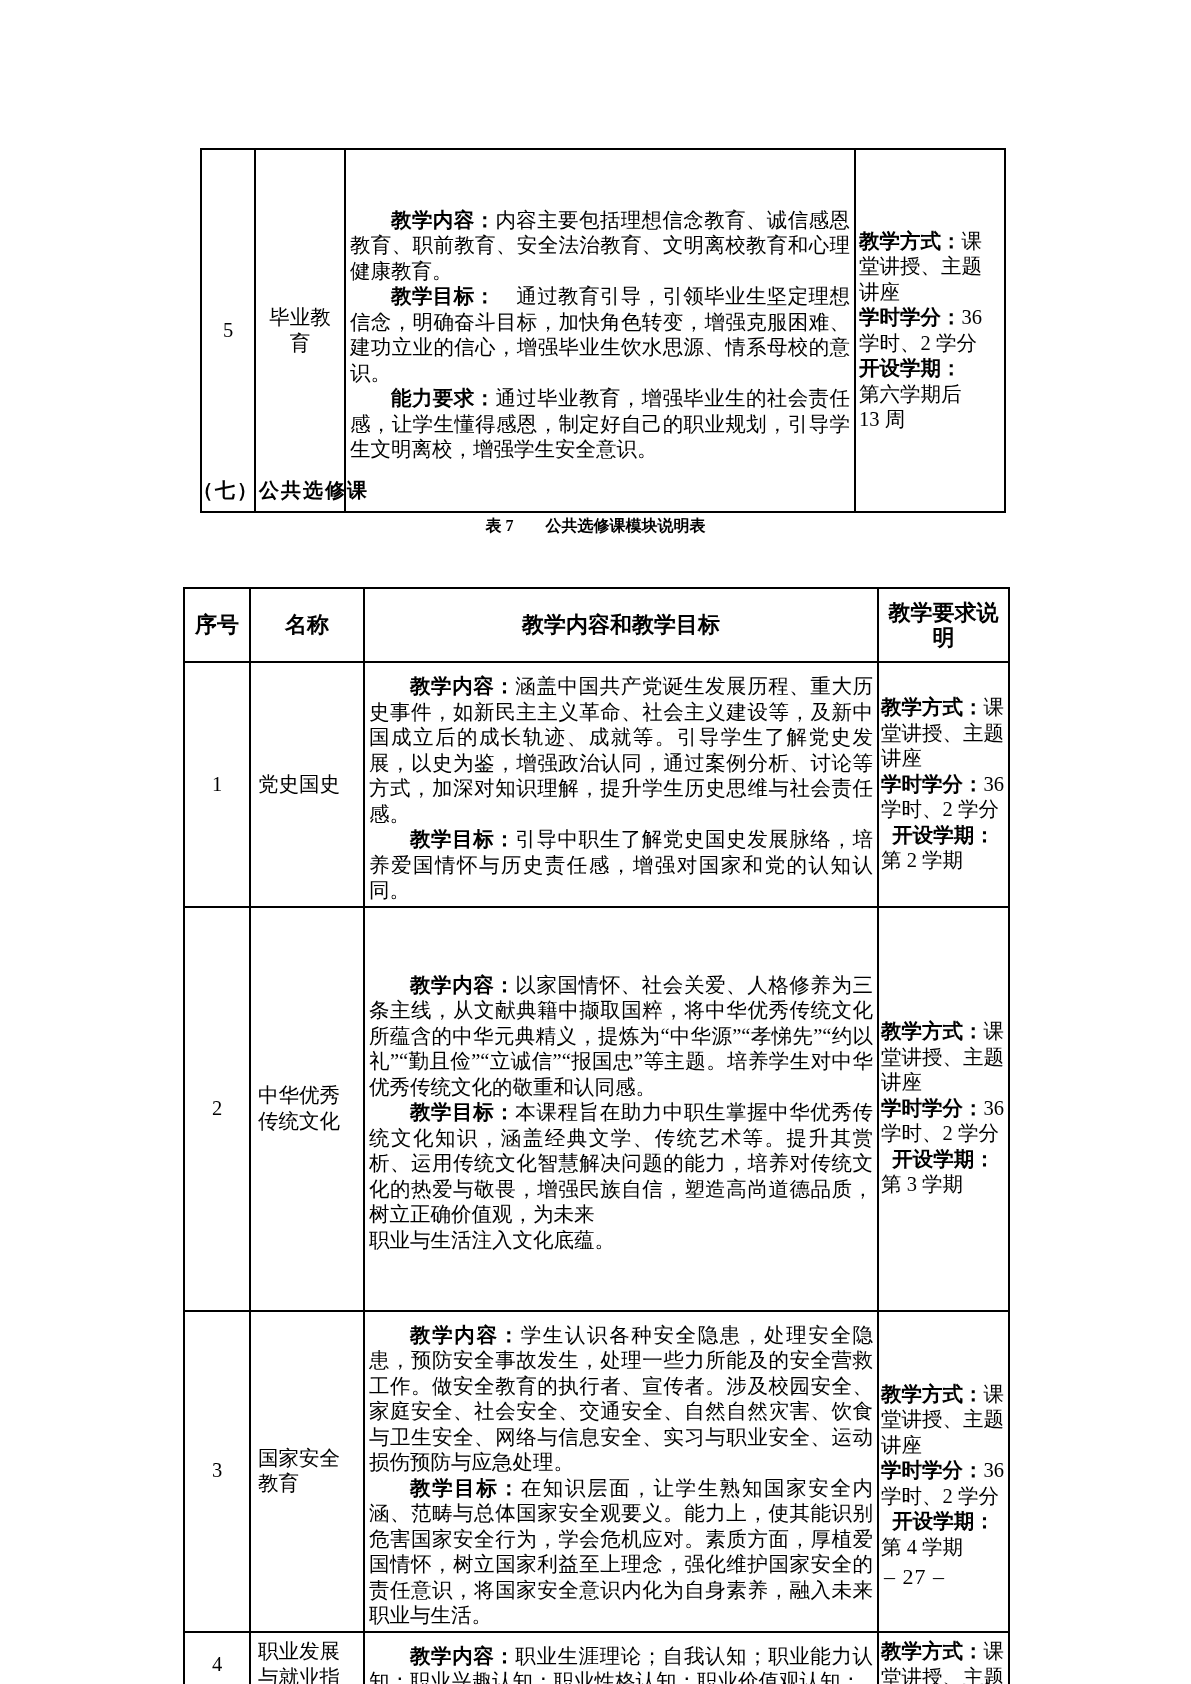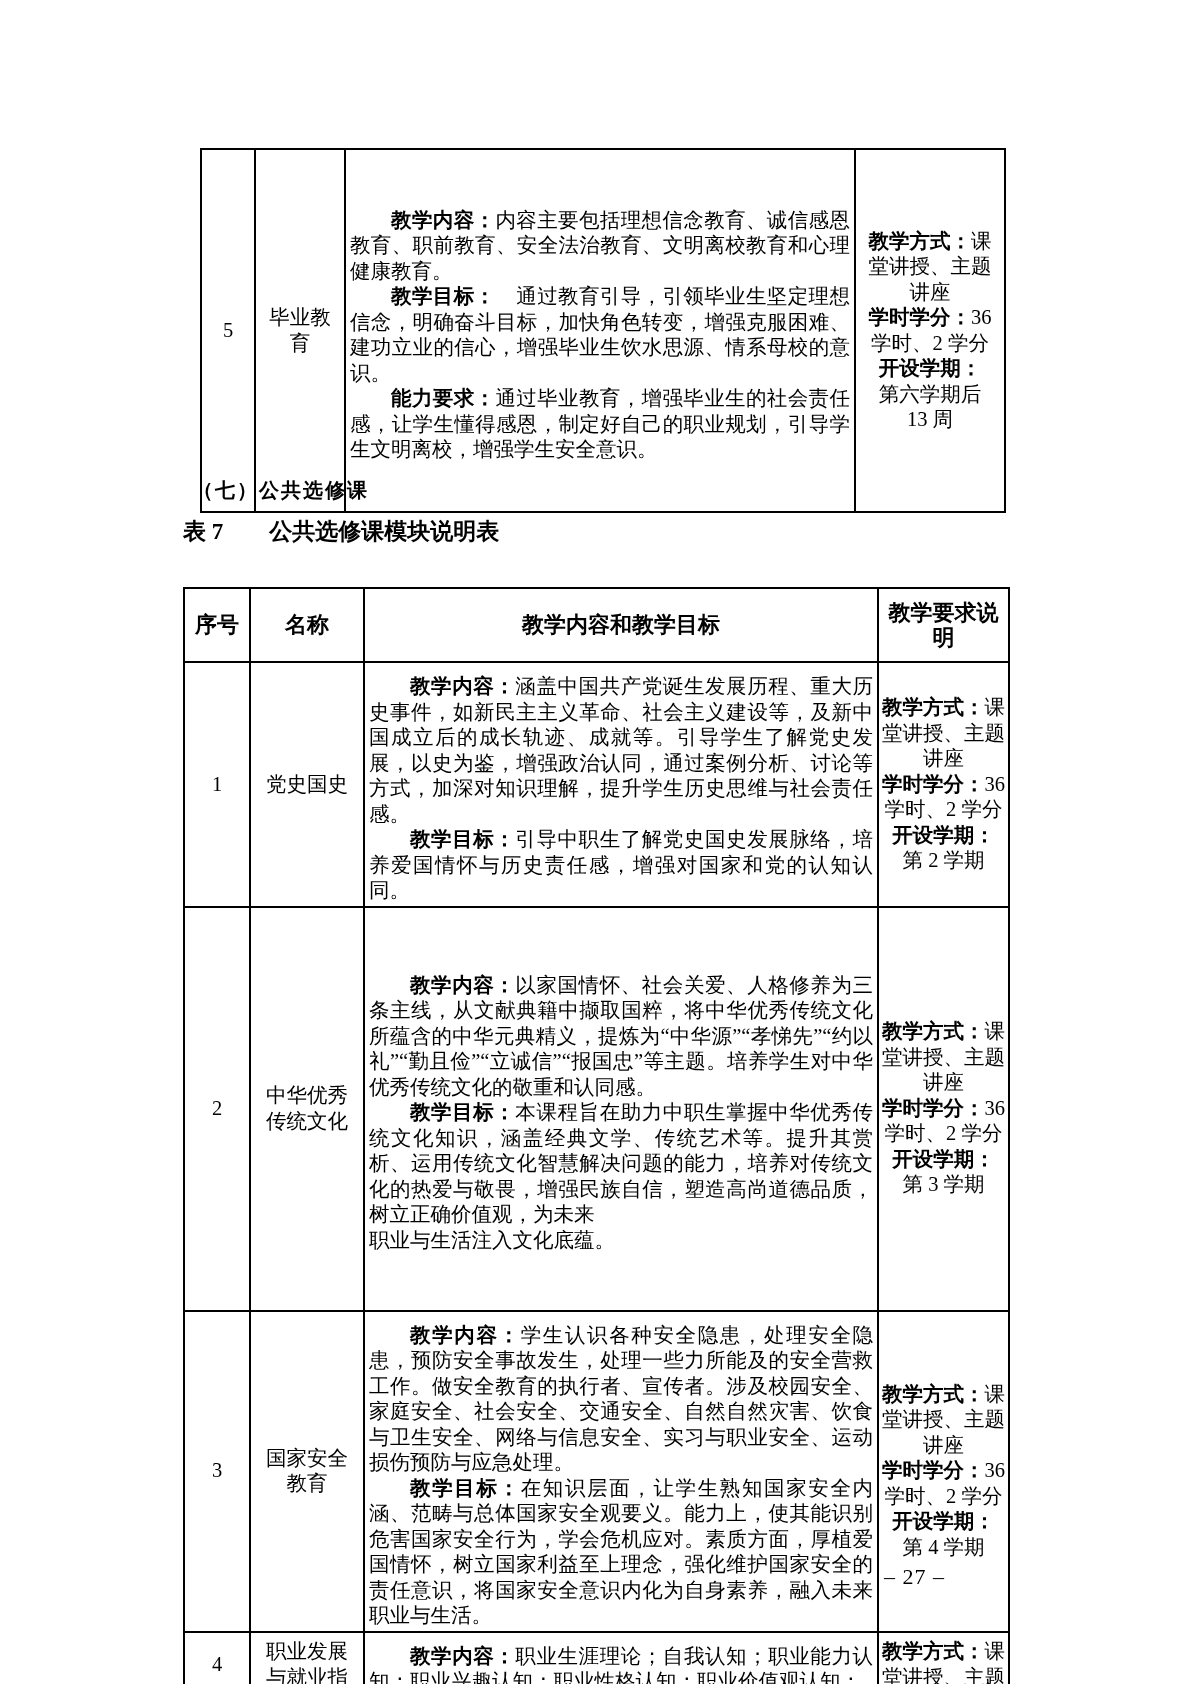--- a/index.html
+++ b/index.html
@@ -10,34 +10,34 @@
   table.doc td{border:2px solid #000;font-size:20.5px;line-height:25.5px;vertical-align:middle;overflow:hidden}
   .t-top{left:200px;top:148px;width:804px}
   .t7{left:183px;top:587px;width:825px}
   .t-top tr td{height:363px}
   .t7 tr.head td{font-weight:bold;font-size:22px;text-align:center;vertical-align:middle;height:74px;padding:0 2px}
   .t7 tr.r1 td{height:177px}
   .t7 tr.r2 td{height:404px}
   .t7 tr.r3 td{height:307px}
   .t7 tr.r4 td{height:64px}
   .c-no{text-align:center}
-  .c-name{padding:0 7px;text-align:center}
+  .c-name{padding:0 7px;text-align:left}
   .t-top .c-name{text-align:center;padding:8px 6px}
   .c-content{vertical-align:top;padding:11px 4px 2px;text-align:justify}
   .para{text-indent:2em;text-align:justify}
   .para.cont{text-indent:0}
   .plabel{font-weight:bold}
   .c-req{padding:0 2px;vertical-align:middle;text-align:left}
   .t-top .c-req{padding:0 3px}
-  .req p{text-align:center}
+  .req p{text-align:left}
   .req .lbl-center{text-align:center}
   .req .term{white-space:pre-line}
   .req .term-center{}
   .section-heading{position:absolute;left:193px;top:477px;font-size:20px;font-weight:bold;letter-spacing:2px}
-  .table-title{position:absolute;left:183px;top:516px;width:825px;text-align:left;font-size:23px;font-weight:bold}
+  .table-title{position:absolute;left:183px;top:516px;width:825px;text-align:center;font-size:16px;font-weight:bold}
   .page-number{position:absolute;top:1564px;right:246px;font-size:22px;letter-spacing:1px}
 </style>
 </head>
 <body>
 
 <div class="page">
 
   <table class="doc t-top">
     <colgroup>
         <col style="width:54px">

